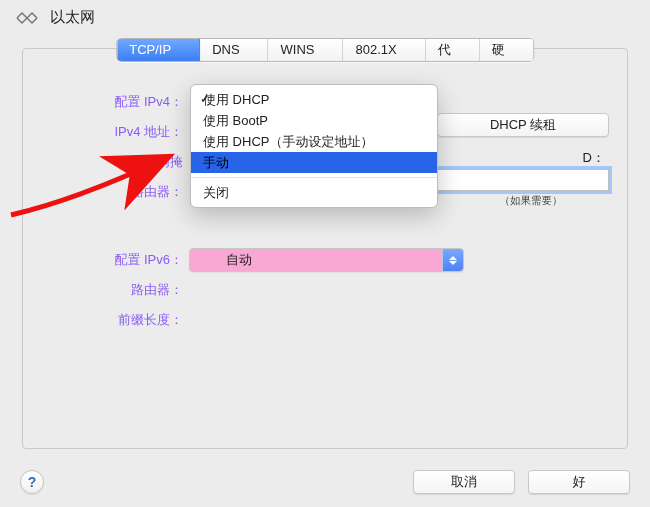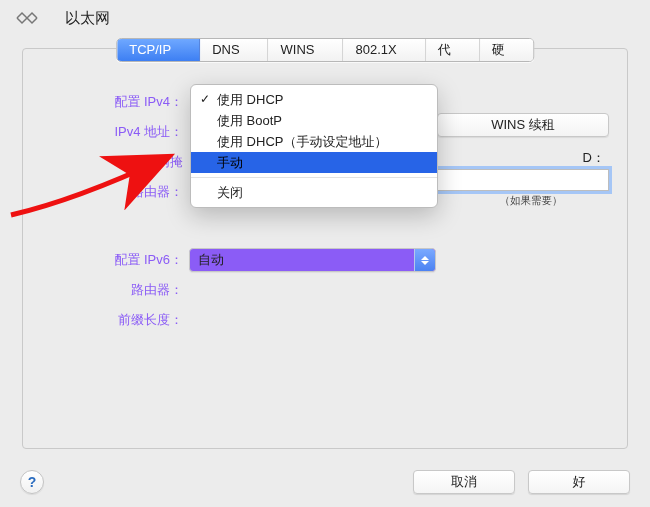--- a/index.html
+++ b/index.html
@@ -4,21 +4,21 @@
 <style>
   html,body{margin:0;padding:0;}
   body{
     width:650px;height:507px;
     background:#ececec;
     font-family:-apple-system,"Helvetica Neue",Arial,sans-serif;
     font-size:13px;color:#222;
     position:relative;overflow:hidden;
   }
   
-  .hdr{display:flex;align-items:center;gap:25px;padding:8px 14px 0 14px;}
+  .hdr{display:flex;align-items:flex-start;gap:10px;padding:8px 14px 0 14px;}
   .hdr-title{font-size:15px;}
   .hdr-icon svg{display:block}
   
   .panel{
     position:absolute;left:22px;top:48px;right:22px;bottom:58px;
     border:1px solid #c9c9c9;border-radius:4px;background:#ececec;
   }
   
   .tabs{
     position:absolute;top:-11px;left:50%;transform:translateX(-50%);
@@ -37,22 +37,22 @@
   }
   
   .rows{position:absolute;left:0;right:0;top:38px;}
   .row{display:flex;align-items:center;height:30px;}
   .lab{
     width:160px;text-align:right;padding-right:6px;color:#8b5cf6;
   }
   
   .select{
     width:245px;height:22px;display:flex;align-items:center;
-    background:#8b5cf6;border:1px solid #c7c7c7;border-radius:4px;
-    position:relative;box-shadow:0 1px 1px rgba(0,0,0,.06);
+    background:#f9a8d4;border:1px solid #c7c7c7;border-radius:4px;
+    position:relative;box-shadow:0 1px 1px rgba(0,0,0,.06);padding-left:28px;
   }
   .select span{padding-left:8px;}
   .sel-arrow{
     position:absolute;right:0;top:0;bottom:0;width:20px;
     border-left:1px solid #b6c8ea;border-radius:0 4px 4px 0;
     background:linear-gradient(#7aa9ff,#4c82f2);
     display:flex;flex-direction:column;align-items:center;justify-content:center;gap:1px;
   }
   .tri-up,.tri-down{width:0;height:0;border-left:4px solid transparent;border-right:4px solid transparent;}
   .tri-up{border-bottom:4px solid #fff;}
@@ -67,21 +67,21 @@
   }
   .ipv4-slot{position:relative;width:247px;height:22px;}
   
   .dropdown{
     position:absolute;left:167px;top:35px;width:246px;
     background:#fff;border:1px solid #bcbcbc;border-radius:6px;
     box-shadow:0 8px 24px rgba(0,0,0,.22);
     padding:4px 0;z-index:5;
   }
   .dd-item{
-    position:relative;height:21px;line-height:21px;padding-left:26px;
+    position:relative;height:21px;line-height:21px;padding-left:12px;
     font-size:13px;
   }
   .dd-item.checked::before{
     content:"✓";position:absolute;left:9px;top:0;font-size:12px;
   }
   .dd-item.hi{
     background:#2764e7;color:#000000;
   }
   .dd-sep{height:1px;background:#e2e2e2;margin:4px 0;}
   
@@ -186,21 +186,21 @@
   <div class="dropdown">
     <div class="dd-item checked">使用 DHCP</div>
     <div class="dd-item">使用 BootP</div>
     <div class="dd-item">使用 DHCP（手动设定地址）</div>
     <div class="dd-item hi">手动</div>
     <div class="dd-sep"></div>
     <div class="dd-item">关闭</div>
   </div>
 
   <div class="rcol">
-    <div class="btn-dhcp">WINS 续租</div>
+    <div class="btn-dhcp">DHCP 续租</div>
     <div class="rlabel" style="text-align:right;padding-right:2px;margin-top:12px">
       <span>D：</span>
     </div>
     <input class="client-input" value="" style="">
     <div class="hint">（如果需要）</div>
   </div>
 
 </div>
 
 <svg class="arrow" width="170" height="90">

